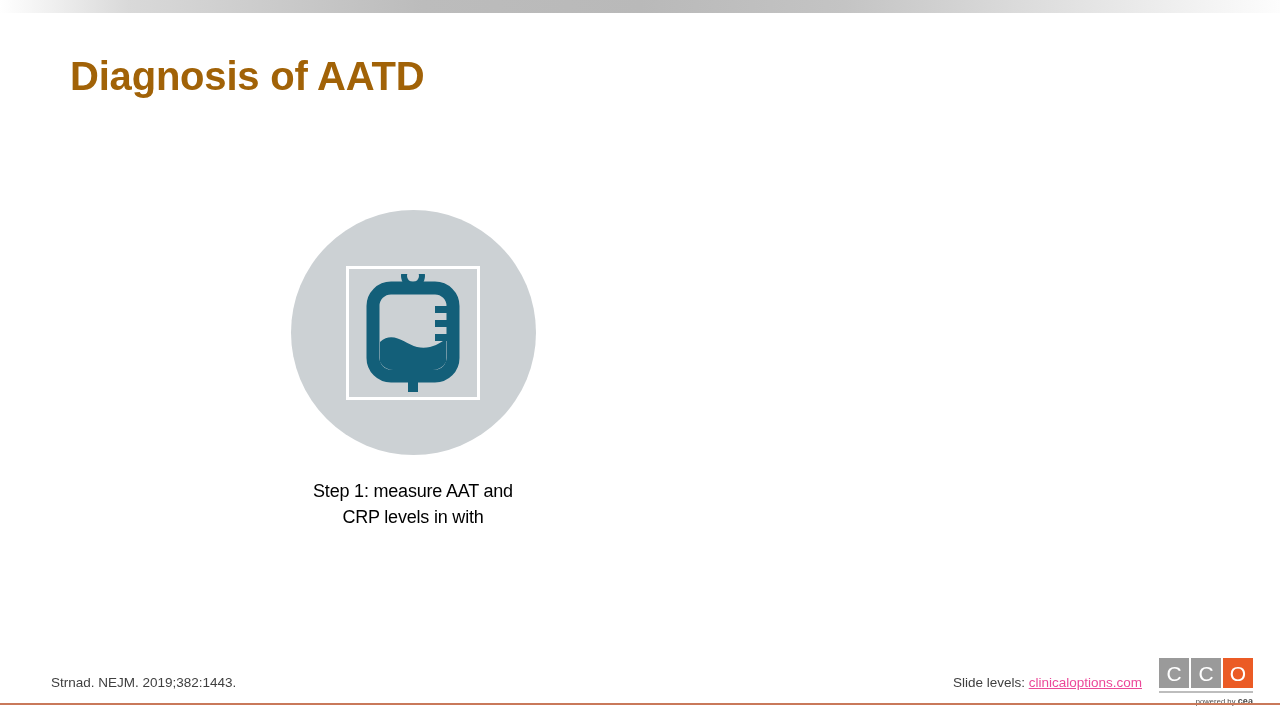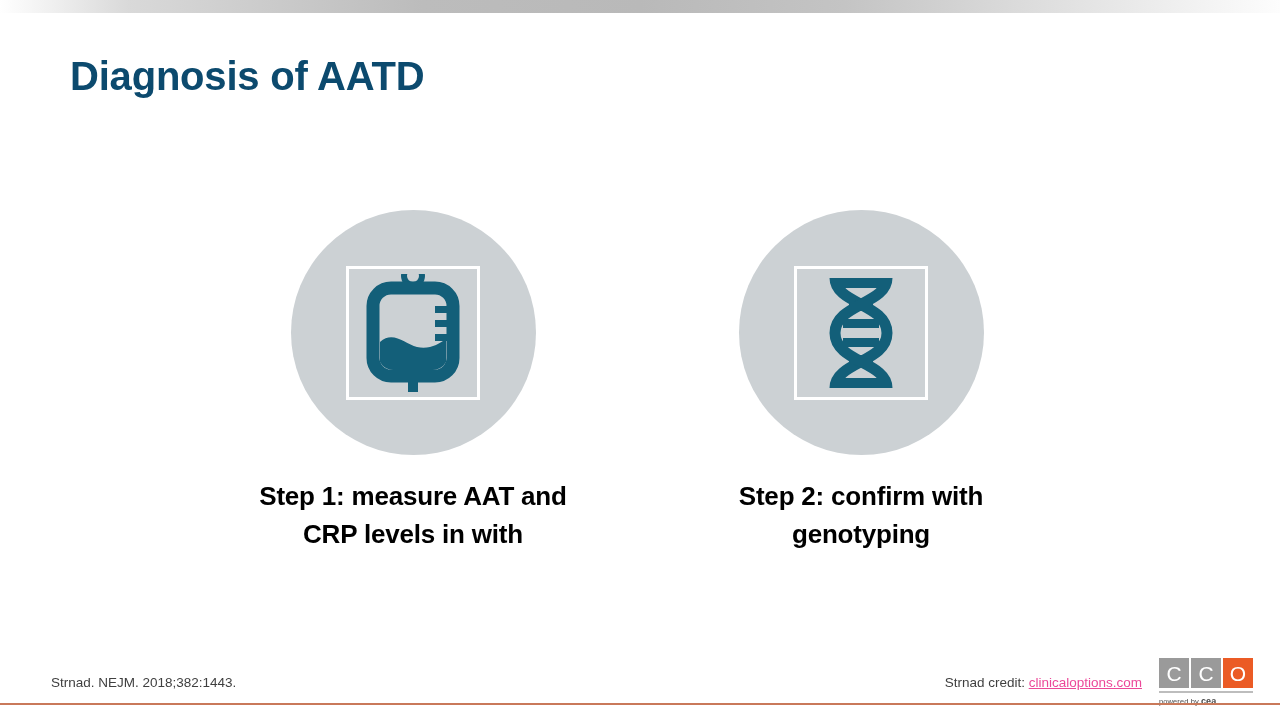--- a/index.html
+++ b/index.html
@@ -36,21 +36,21 @@
         #e4e4e4 85%,
         #fdfdfd 100%);
   }
   
   .title {
     position: absolute;
     left: 70px;
     top: 54px;
     font-size: 40px;
     font-weight: bold;
-    color: #0c4a6e;
+    color: #a16207;
     letter-spacing: -0.2px;
     white-space: nowrap;
   }
   
   .steps {
     position: absolute;
     top: 210px;
     left: 0;
     width: 1280px;
     height: 360px;
@@ -83,22 +83,22 @@
     box-sizing: border-box;
     display: flex;
     align-items: center;
     justify-content: center;
   }
   .icon-frame svg {
     display: block;
   }
   .caption {
     margin-top: 23px;
-    font-size: 26px;
-    font-weight: bold;
+    font-size: 18px;
+    font-weight: normal;
     color: #000000;
     line-height: 1.46;
     letter-spacing: -0.2px;
   }
   .caption .line { display: block; }
 
   
   .footer-rule {
     position: absolute;
     left: 0;
@@ -155,21 +155,21 @@
   .blk-orange { background: #eb5b25; }
   .logo-underline {
     margin-top: 3px;
     width: 94px;
     height: 2px;
     background: #bdbdbd;
   }
   .logo-tag {
     margin-top: 3px;
     width: 94px;
-    text-align: left;
+    text-align: right;
     font-size: 7.5px;
     color: #4a4a4a;
     letter-spacing: 0.1px;
     white-space: nowrap;
   }
   .logo-tag b { font-size: 9px; }
 </style>
 </head>
 <body>
 
@@ -201,53 +201,27 @@
             <rect x="49" y="106" width="10" height="12" fill="#135f79"></rect>
           </svg>
         </div>
       </div>
       <div class="caption">
         <span class="line">Step 1: measure AAT and</span>
         <span class="line">CRP levels in with</span>
       </div>
     </div>
 
-    <div class="step step-2">
-      <div class="circle">
-        <div class="icon-frame">
-          <svg width="92" height="118" viewBox="0 0 92 118">
-            <g fill="none" stroke="#135f79" stroke-width="11" stroke-linecap="butt">
-
-              <path d="M20 4 C20 30 72 30 72 59 C72 88 20 88 20 114"></path>
-
-              <path d="M72 4 C72 30 20 30 20 59 C20 88 72 88 72 114"></path>
-            </g>
-
-            <rect x="17" y="4" width="58" height="10" fill="#135f79"></rect>
-            <rect x="17" y="104" width="58" height="10" fill="#135f79"></rect>
-
-            <rect x="34" y="28" width="24" height="9" fill="#135f79"></rect>
-            <rect x="28" y="45" width="36" height="9" fill="#135f79"></rect>
-            <rect x="28" y="64" width="36" height="9" fill="#135f79"></rect>
-            <rect x="34" y="81" width="24" height="9" fill="#135f79"></rect>
-          </svg>
-        </div>
-      </div>
-      <div class="caption">
-        <span class="line">Step 2: confirm with</span>
-        <span class="line">genotyping</span>
-      </div>
-    </div>
 
   </div>
 
-  <div class="citation">Strnad. NEJM. 2018;382:1443.</div>
+  <div class="citation">Strnad. NEJM. 2019;382:1443.</div>
 
   <div class="slide-credit">
-    <span>Strnad credit:</span>
+    <span>Slide levels:</span>
     <span class="credit-link">clinicaloptions.com</span>
   </div>
 
   <div class="logo">
     <div class="logo-blocks">
       <div class="blk blk-gray">C</div>
       <div class="blk blk-gray">C</div>
       <div class="blk blk-orange">O</div>
     </div>
     <div class="logo-underline"></div>

